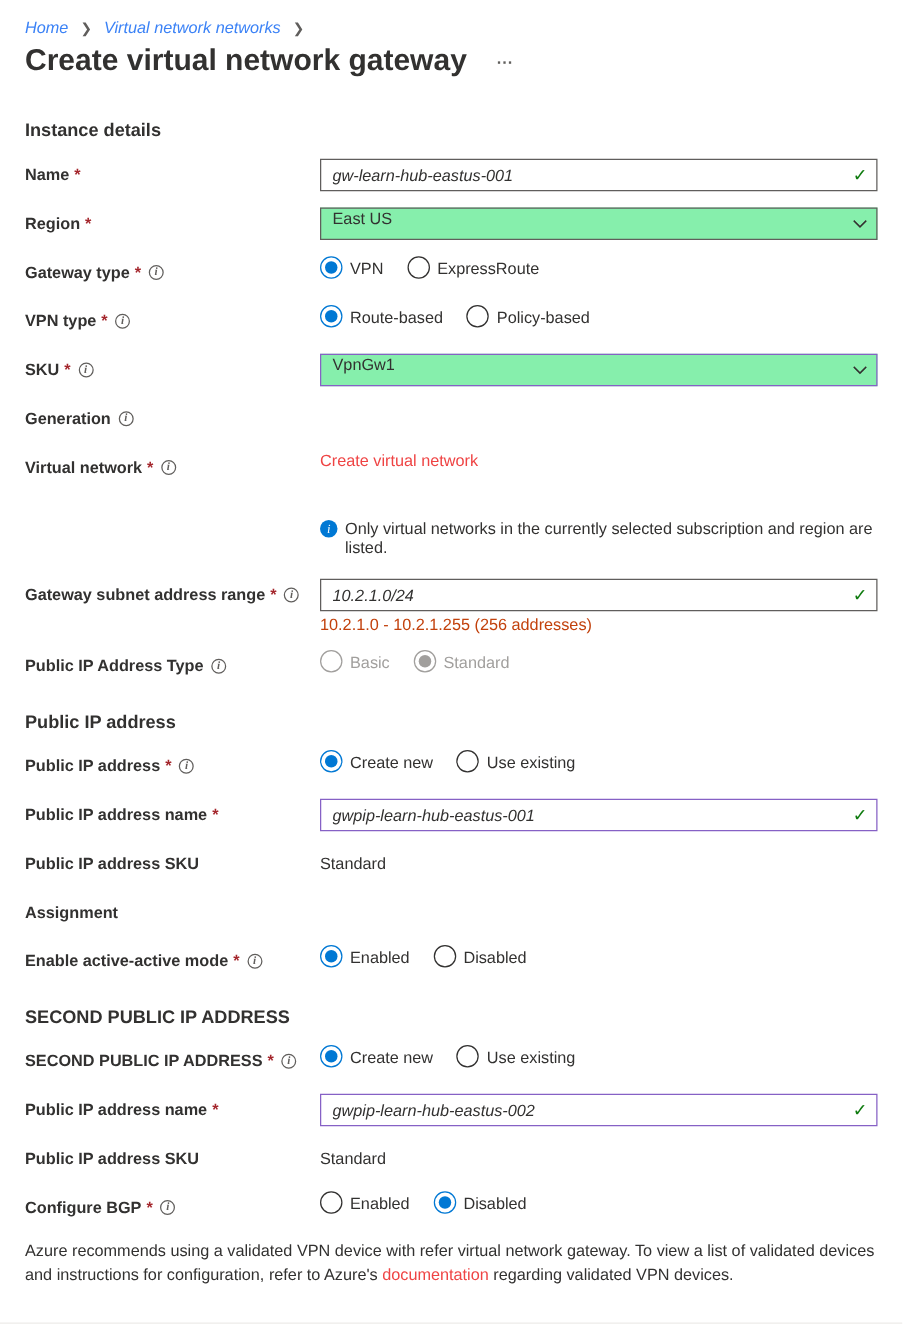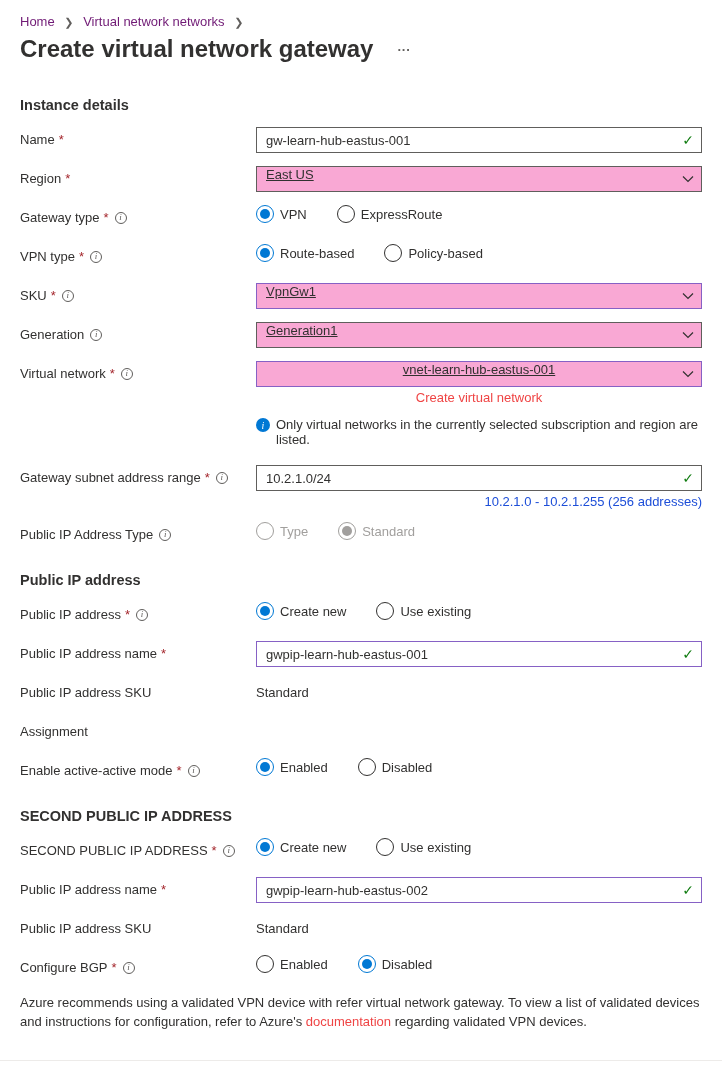--- a/index.html
+++ b/index.html
@@ -9,21 +9,21 @@
     font-family: "Segoe UI", -apple-system, sans-serif;
     font-size: 13px;
     color: #323130;
     background: #fff;
     width: 722px;
   }
   .breadcrumb {
     font-size: 13px;
     margin-bottom: 6px;
   }
-  .breadcrumb a { color: #701a75; text-decoration: none; cursor:pointer; }
+  .breadcrumb a { color: #3b82f6; text-decoration: none; cursor:pointer;font-style:italic; }
   .breadcrumb .sep { color: #605e5c; margin: 0 6px; font-size: 11px; display:inline-block; vertical-align:middle;}
   h1.page-title {
     font-size: 24px;
     font-weight: 600;
     margin: 0 0 34px 0;
     display: flex;
     align-items: center;
     gap: 24px;
   }
   .ellipsis { color: #605e5c; font-size: 13px; line-height:1; cursor:pointer;}
@@ -40,67 +40,68 @@
   }
   .label-col {
     width: 236px;
     flex-shrink: 0;
     padding-top: 5px;
     font-size: 13px;
     color: #323130;
     display: flex;
     align-items: center;
     gap: 4px;
+    font-weight: bold;
   }
   .req { color: #a4262c; }
   .info-icon {
     width: 12px; height: 12px;
     border: 1px solid #605e5c;
     border-radius: 50%;
     display: inline-flex;
     align-items:center; justify-content:center;
     font-size: 9px; font-style: italic; font-family: Georgia, serif;
     color: #605e5c;
     cursor: pointer;
     line-height:1;
     margin-left:2px;
   }
   .ctrl-col {
     flex: 1;
     display: flex;
     flex-direction: column;
     gap: 3px;
   }
-  .ctrl-inline { display:flex; align-items:center; gap:30px; flex-wrap:wrap;}
+  .ctrl-inline { display:flex; align-items:center; gap:19px; flex-wrap:wrap;}
   .input, .select {
     width: 100%;
     height: 26px;
     border: 1px solid #605e5c;
     padding: 0 9px;
     font-size: 13px;
     font-family: inherit;
     color: #323130;
     background:#fff;
     position: relative;
   }
   .input.valid, .select.valid {
      padding-right: 13px;
+     font-style: italic;
   }
   .input-wrap { position: relative; width:100%; }
   .check-mark {
     position:absolute; right:8px; top:50%; transform: translateY(-50%);
     color: #107c10; font-size: 14px; pointer-events:none;
   }
   .select-wrap { position: relative; width:100%; }
   .select {
     appearance: none;
     -webkit-appearance: none;
-    background: #f9a8d4;
+    background: #86efac;
     cursor:pointer;
-    text-decoration:underline;
   }
   .chevron {
     position:absolute; right:8px; top:50%; transform: translateY(-50%);
     pointer-events:none; color:#323130;
   }
   .purple { border-color: #8661c5; }
   .link { color:#ef4444; text-decoration:none; font-size:13px; cursor:pointer; }
   .info-block {
     display:flex; align-items:flex-start; gap:6px;
     font-size:13px; color:#323130; margin: 8px 0 14px 0;
@@ -121,21 +122,21 @@
     display:inline-flex; align-items:center; justify-content:center;
   }
   .radio.selected .dot { border-color:#0078d4; }
   .radio.selected .dot::after {
     content:""; width:10px; height:10px; background:#0078d4; border-radius:50%;
   }
   .radio.disabled { color:#a19f9d; cursor:default;}
   .radio.disabled .dot { border-color:#a19f9d; }
   .radio.disabled.selected .dot { border-color:#a19f9d; }
   .radio.disabled.selected .dot::after { background:#a19f9d; }
-  .range-hint { text-align:right; font-size:13px; color:#1d4ed8; }
+  .range-hint { text-align:left; font-size:13px; color:#c2410c; }
   .static-val { font-size:13px; padding-top:5px; color:#323130;}
   .recommend {
     font-size:13px; color:#323130; margin: 12px 0 28px 0; line-height:1.45;
   }
   .footer {
     border-top:1px solid #edebe9;
     padding: 12px 0 18px 0;
     display:flex; align-items:center; gap:10px;
     margin: 0 -20px; padding-left:20px; padding-right:20px;
   }
@@ -239,43 +240,29 @@
         </svg>
     </div>
   </div>
 </div>
 
 <div class="row">
   <div class="label-col">
     <span>Generation</span>
     <span class="info-icon">i</span>
   </div>
-  <div class="ctrl-col">
-    <div class="select-wrap">
-      <div class="select">Generation1</div>
-      <svg class="chevron" width="12" height="12" viewBox="0 0 12 12">
-          <path d="M1 3.5 L6 8.5 L11 3.5" stroke="#323130" stroke-width="1.2" fill="none"></path>
-        </svg>
-    </div>
-  </div>
-</div>
-
-<div class="row" style="margin-bottom:4px;text-align:center;">
+</div>
+
+<div class="row" style="margin-bottom:20px;">
   <div class="label-col">
     <span>Virtual network</span>
     <span class="req">*</span>
     <span class="info-icon">i</span>
   </div>
   <div class="ctrl-col">
-    <div class="select-wrap">
-      <div class="select purple">vnet-learn-hub-eastus-001</div>
-      <svg class="chevron" width="12" height="12" viewBox="0 0 12 12">
-          <path d="M1 3.5 L6 8.5 L11 3.5" stroke="#323130" stroke-width="1.2" fill="none"></path>
-        </svg>
-    </div>
     <a class="link">Create virtual network</a>
   </div>
 </div>
 
 <div class="row" style="margin-bottom:4px;">
   <div class="label-col"></div>
   <div class="ctrl-col">
     <div class="info-block">
       <span class="info-i">i</span>
       <span>Only virtual networks in the currently selected subscription and region are listed.</span>
@@ -300,21 +287,21 @@
 
 <div class="row" style="margin-bottom:24px;">
   <div class="label-col">
     <span>Public IP Address Type</span>
     <span class="info-icon">i</span>
   </div>
   <div class="ctrl-col">
       <div class="ctrl-inline">
     <label class="radio disabled">
           <span class="dot"></span>
-          <span>Type</span>
+          <span>Basic</span>
         </label>
     <label class="radio disabled selected">
           <span class="dot"></span>
           <span>Standard</span>
         </label>
   </div>
     </div>
 </div>
 
 <h3 class="section">Public IP address</h3>

